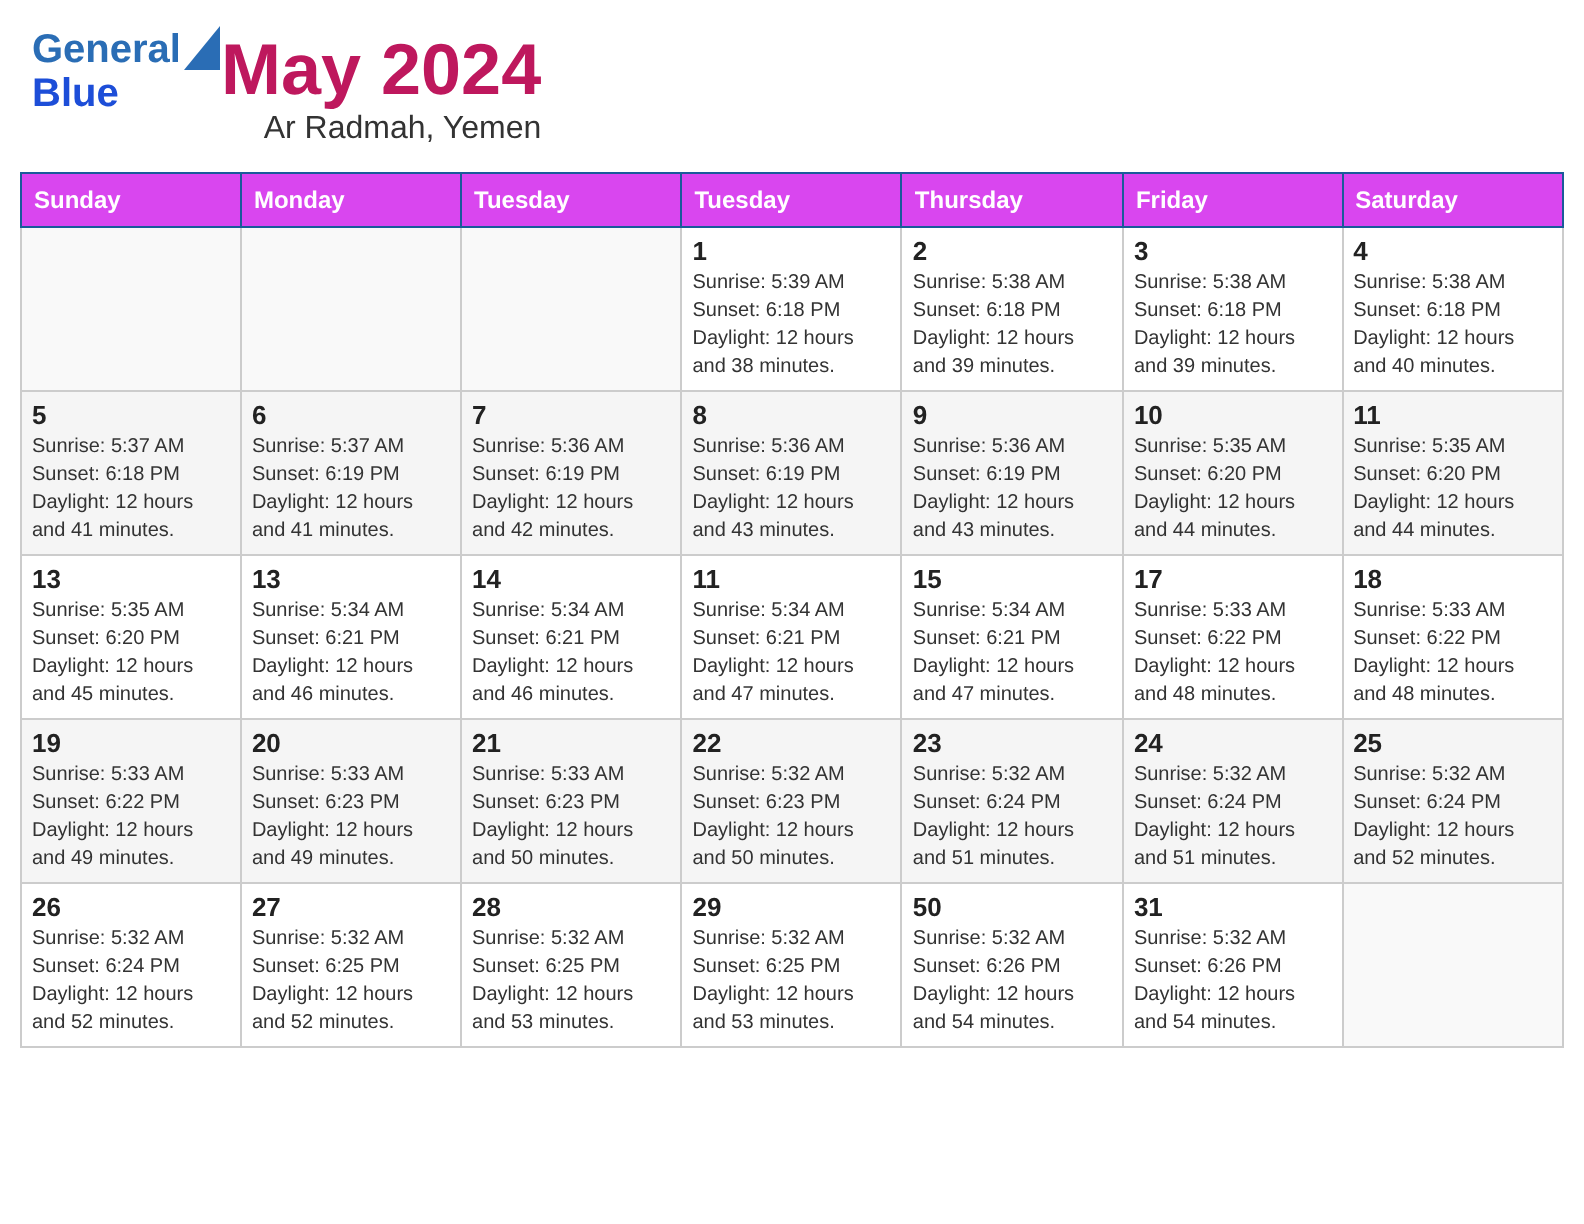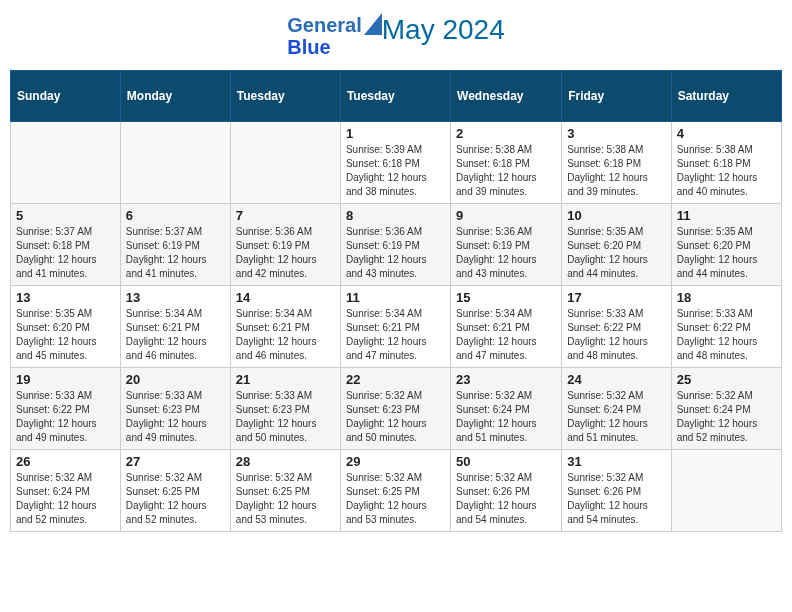--- a/index.html
+++ b/index.html
@@ -5,21 +5,21 @@
     * { box-sizing: border-box; margin: 0; padding: 0; }
     body {
       font-family: Arial, sans-serif;
       background: #fff;
       width: 792px;
       min-height: 612px;
       padding: 10px;
     }
     .header {
       display: flex;
-      justify-content: center;
+      justify-content: flex-start;
       align-items: flex-start;
       margin-bottom: 8px;
       padding: 4px 6px;
     }
     .logo {
       display: flex;
       align-items: center;
     }
     .logo-text {
       font-size: 20px;
@@ -27,38 +27,38 @@
       color: #1a1a2e;
       line-height: 1.1;
     }
     .logo-text span {
       color: #2a6db5;
     }
     .title-block {
       text-align: right;
     }
     .month-year {
-      font-size: 28px;
-      font-weight: normal;
-      color: #0369a1;
+      font-size: 36px;
+      font-weight: bold;
+      color: #be185d;
     }
     .location {
       font-size: 16px;
       color: #333;
     }
     .calendar {
       width: 100%;
       border-collapse: collapse;
       font-size: 11px;
     }
     .calendar th {
-      background: #0c4a6e;
+      background: #d946ef;
       color: #fff;
       text-align: left;
-      padding: 18px 6px;
+      padding: 6px 6px;
       font-size: 12px;
       font-weight: bold;
       border: 1px solid #1a5a9a;
     }
     .calendar td {
       vertical-align: top;
       border: 1px solid #ccc;
       padding: 4px 5px;
       width: 113px;
       min-height: 80px;
@@ -94,31 +94,32 @@
         <span class="logo-text"><span>General</span></span>
         <svg width="18" height="22" viewBox="0 0 18 22" style="margin-left:2px;margin-top:-2px;">
           <polygon points="0,22 18,22 18,0" fill="#2a6db5"></polygon>
         </svg>
       </div>
       <span class="logo-text" style="color:#1d4ed8;">Blue</span>
     </div>
   </div>
   <div class="title-block">
     <div class="month-year">May 2024</div>
+    <div class="location">Ar Radmah, Yemen</div>
   </div>
 </div>
 
 <table class="calendar">
   <thead>
     <tr>
     <th>Sunday</th>
         <th>Monday</th>
         <th>Tuesday</th>
         <th>Tuesday</th>
-        <th>Wednesday</th>
+        <th>Thursday</th>
         <th>Friday</th>
         <th>Saturday</th>
       </tr>
   </thead>
   <tbody id="calendar-body">
   <tr>
         <td class="empty"></td>
         <td class="empty"></td>
         <td class="empty"></td>
         <td>

